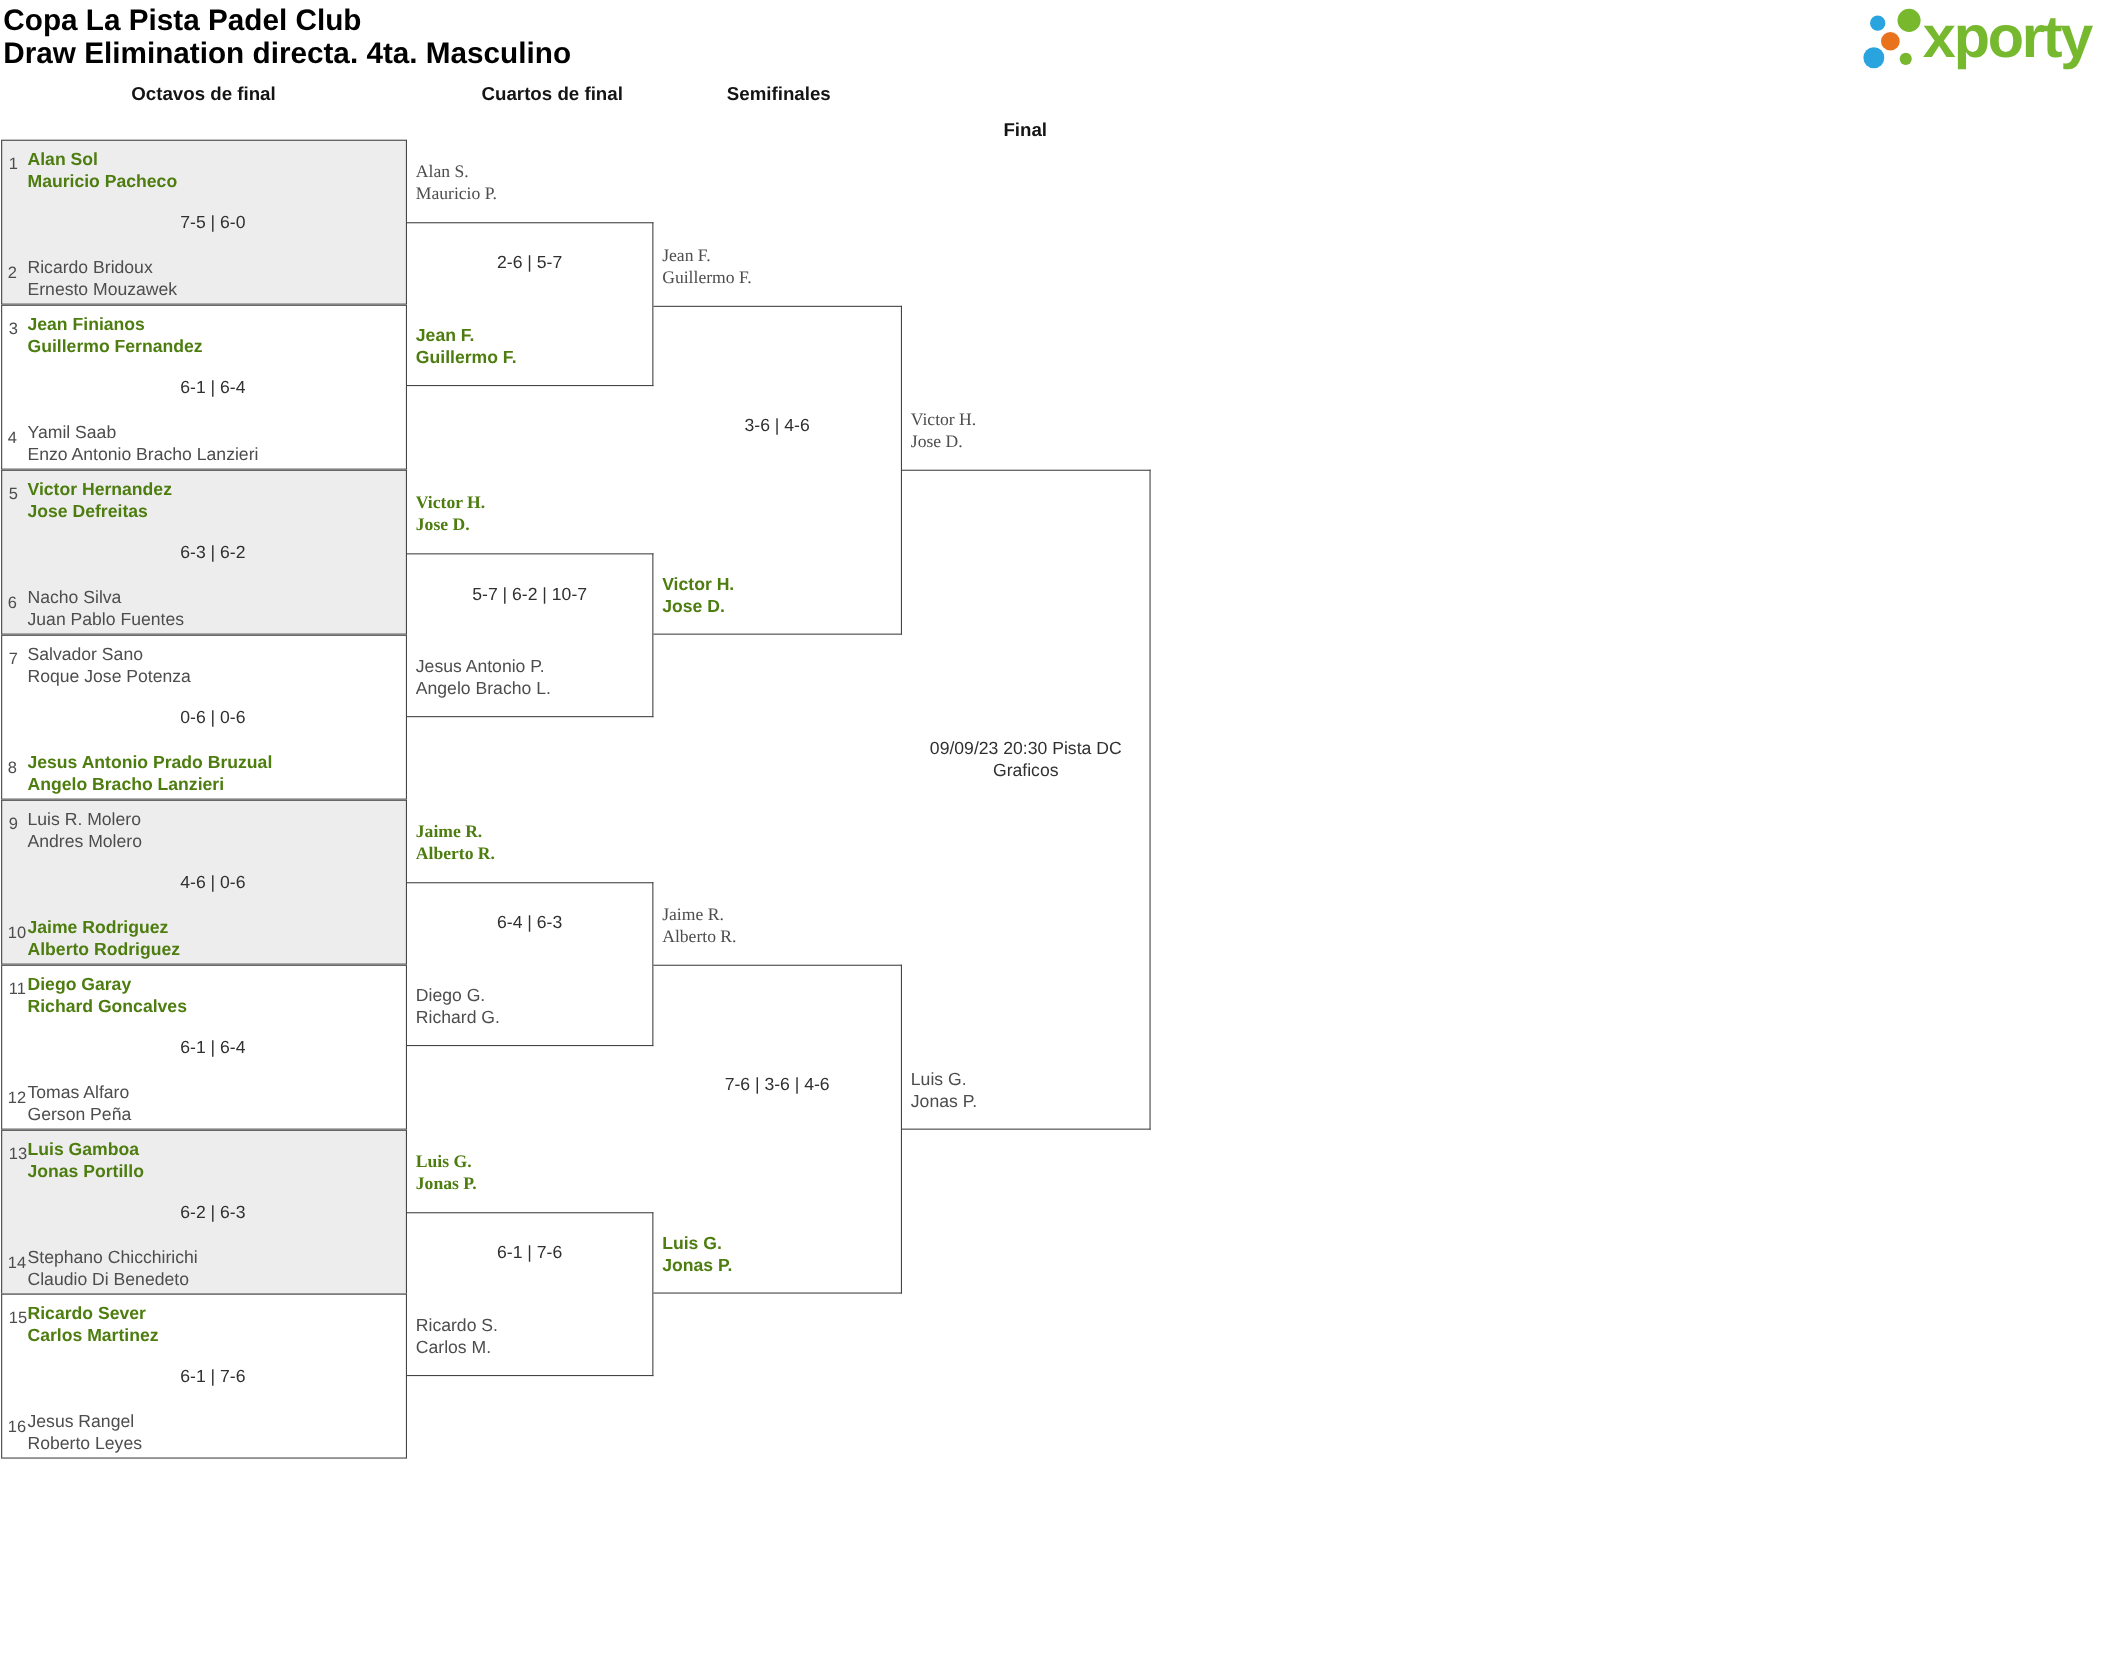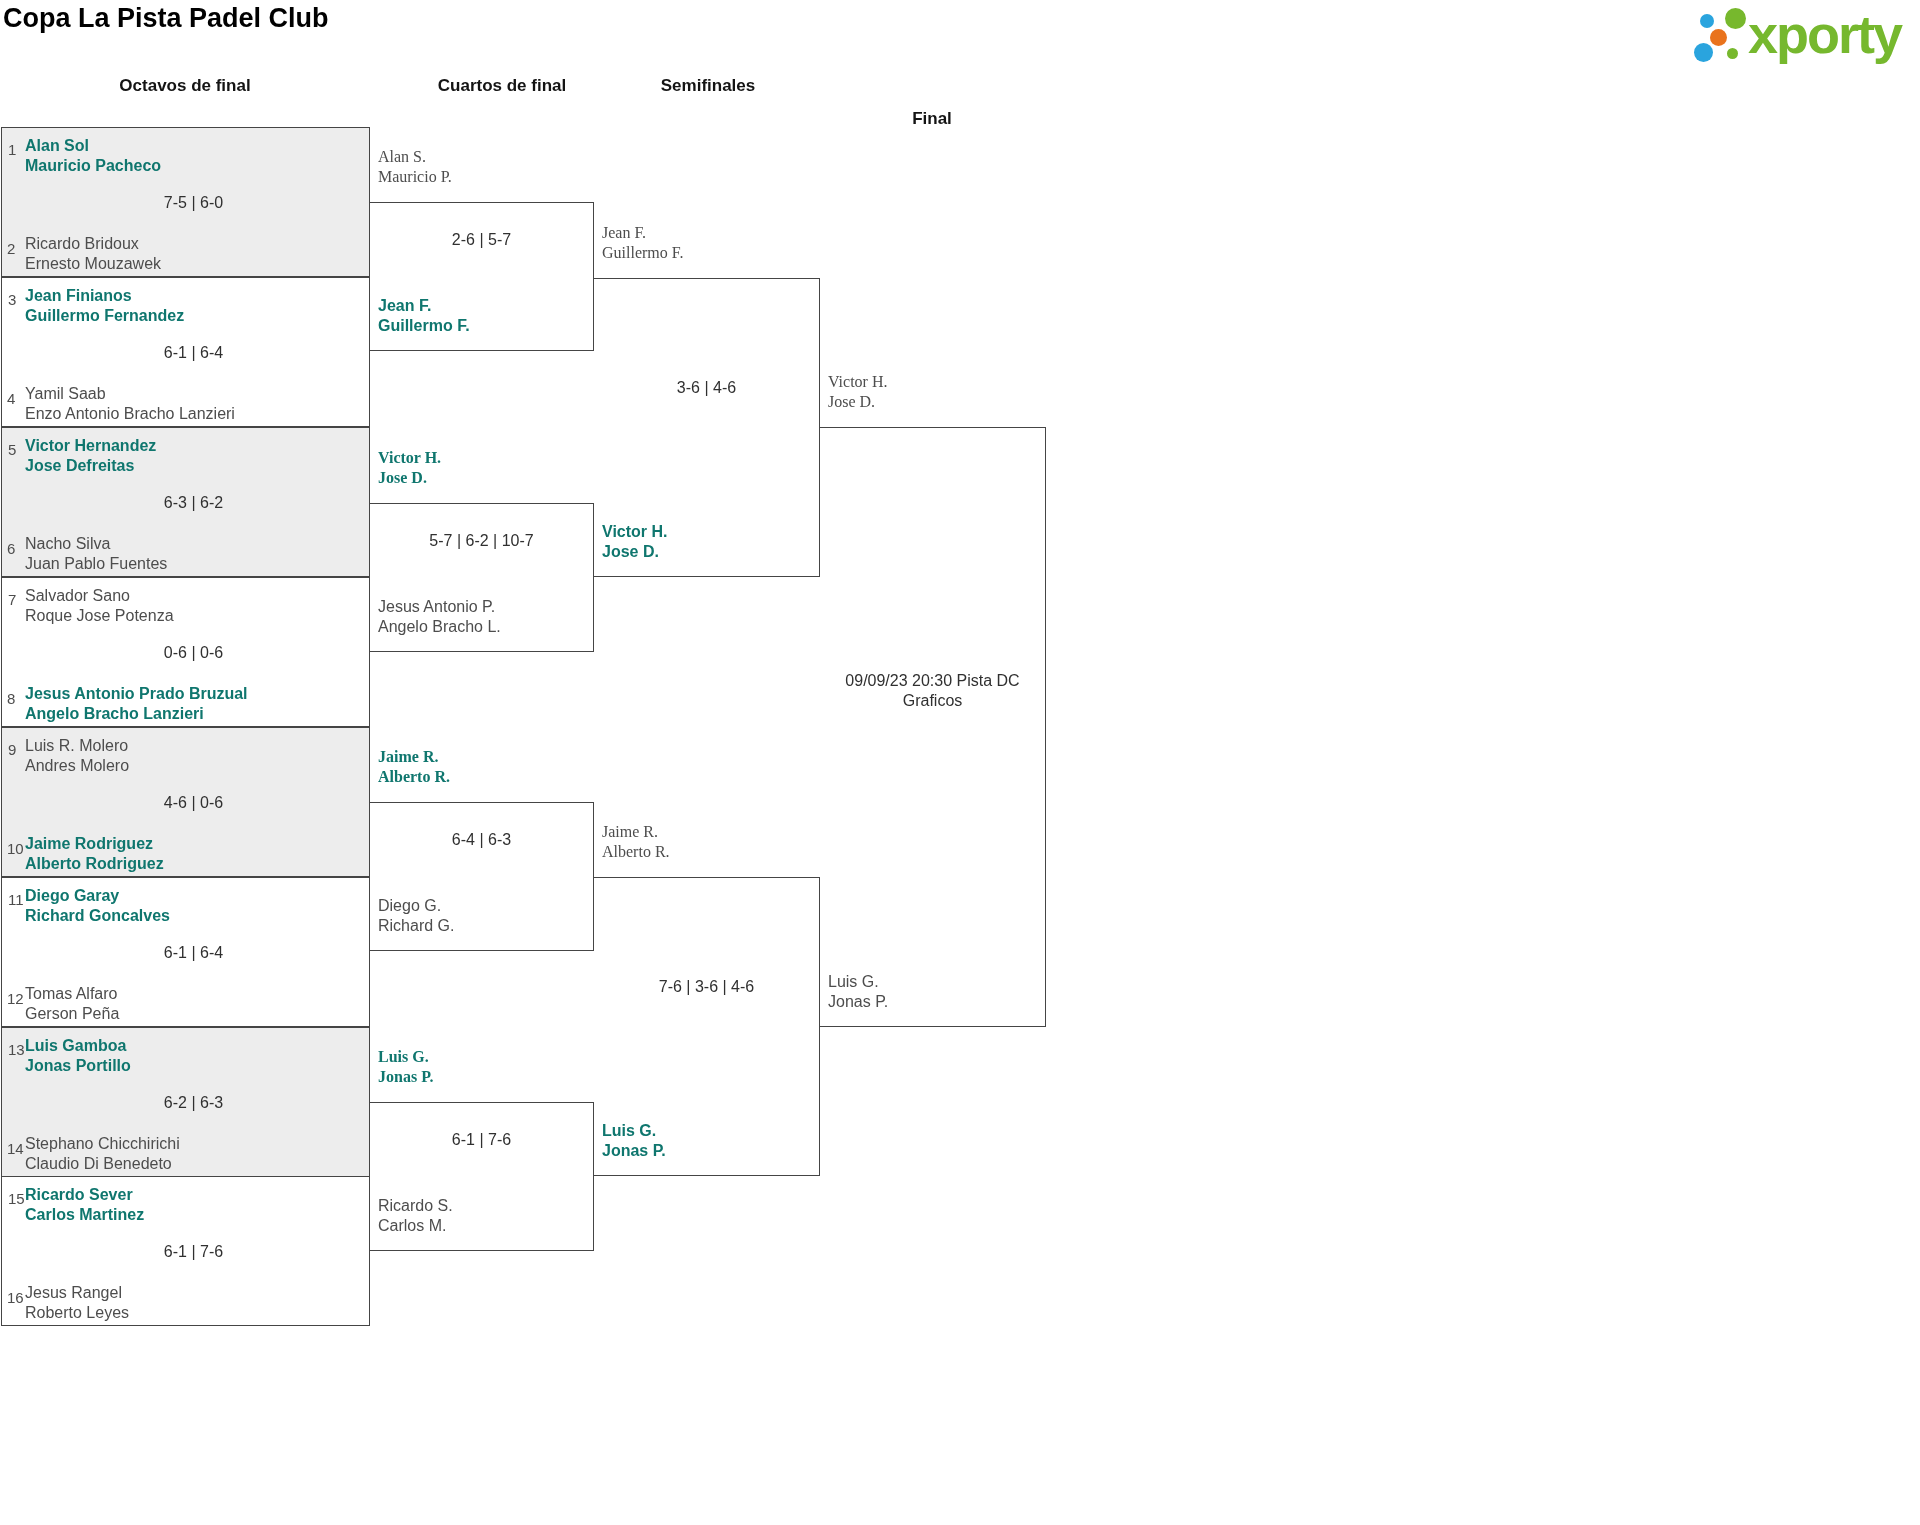--- a/index.html
+++ b/index.html
@@ -10,21 +10,21 @@
   .title{position:absolute;left:3px;top:3px;font-size:27px;line-height:30px;font-weight:700;color:#000;}
   .rh{position:absolute;top:76px;transform:translateX(-50%);font-size:17px;font-weight:600;color:#141414;white-space:nowrap;}
 
   
   .obox{position:absolute;left:1px;width:369px;height:150px;border:1px solid #454545;box-sizing:border-box;background:#fff;}
   .obox.alt{background:#ededed;}
   .seed{position:absolute;font-size:15px;color:#4d4d4d;}
   .seed.s1{left:6px;top:13px;}
   .seed.s2{left:5px;top:112px;}
   .team{position:absolute;font-size:16px;line-height:20px;color:#4d4d4d;font-weight:400;white-space:nowrap;}
-  .team.win{color:#0f766e;font-weight:700;}
+  .team.win{color:#4d7c0f;font-weight:700;}
   .obox .t1{left:23px;top:8px;}
   .obox .t2{left:23px;top:106px;}
   .score{position:absolute;left:0;right:0;text-align:center;font-size:16px;color:#303030;white-space:nowrap;}
   .obox .score{top:66px;padding-left:16px;}
 
   
   .mbox{position:absolute;border:1px solid #454545;border-left:none;box-sizing:border-box;}
   .mbox .above{left:8px;top:-56px;font-family:Liberation Serif, serif;}
   .mbox .inside{left:8px;bottom:14px;}
   .qf{left:370px;width:224px;}
@@ -41,20 +41,21 @@
   .d-orange{background:#e9731d;}
   .logo-text{position:absolute;left:1748px;top:6px;font-size:54px;line-height:56px;font-weight:700;color:#76b82e;letter-spacing:-2px;}
 </style>
 </head>
 <body>
 
 <div class="canvas">
 
   <div class="title">
     <div>Copa La Pista Padel Club</div>
+    <div>Draw Elimination directa. 4ta. Masculino</div>
   </div>
 
   <div>
     <span class="dot d-blue" style="left:1700px;top:14px;width:14px;height:14px;"></span>
     <span class="dot d-green" style="left:1725px;top:8px;width:21px;height:21px;"></span>
     <span class="dot d-orange" style="left:1710px;top:29px;width:17px;height:17px;"></span>
     <span class="dot d-blue" style="left:1694px;top:43px;width:19px;height:19px;"></span>
     <span class="dot d-green" style="left:1727px;top:48px;width:11px;height:11px;"></span>
     <div class="logo-text">xporty</div>
   </div>

